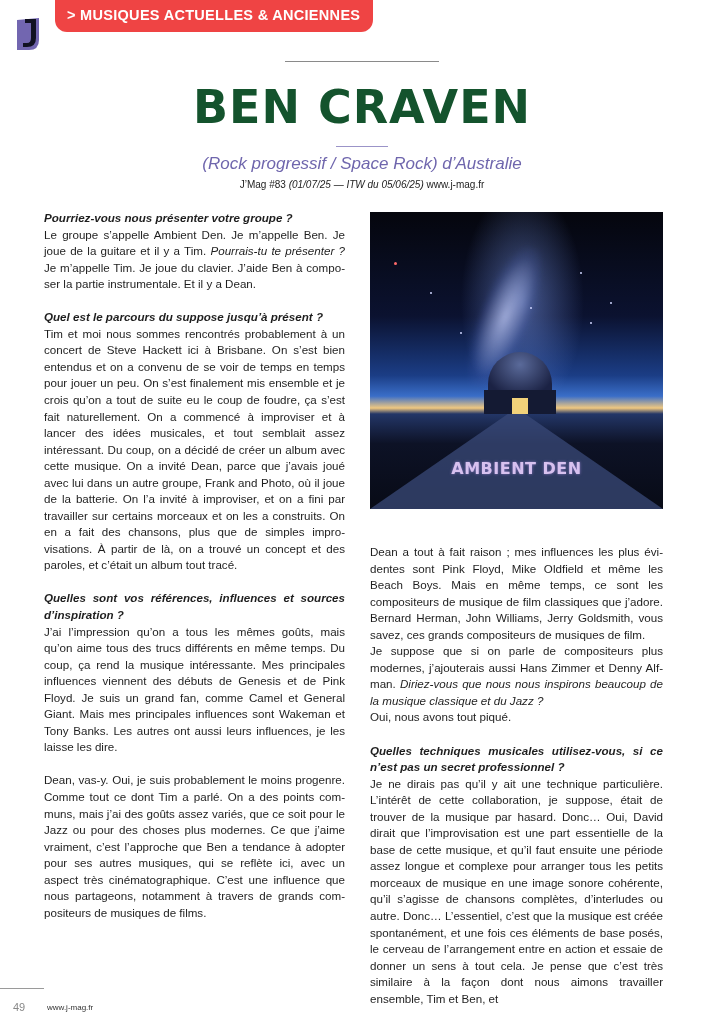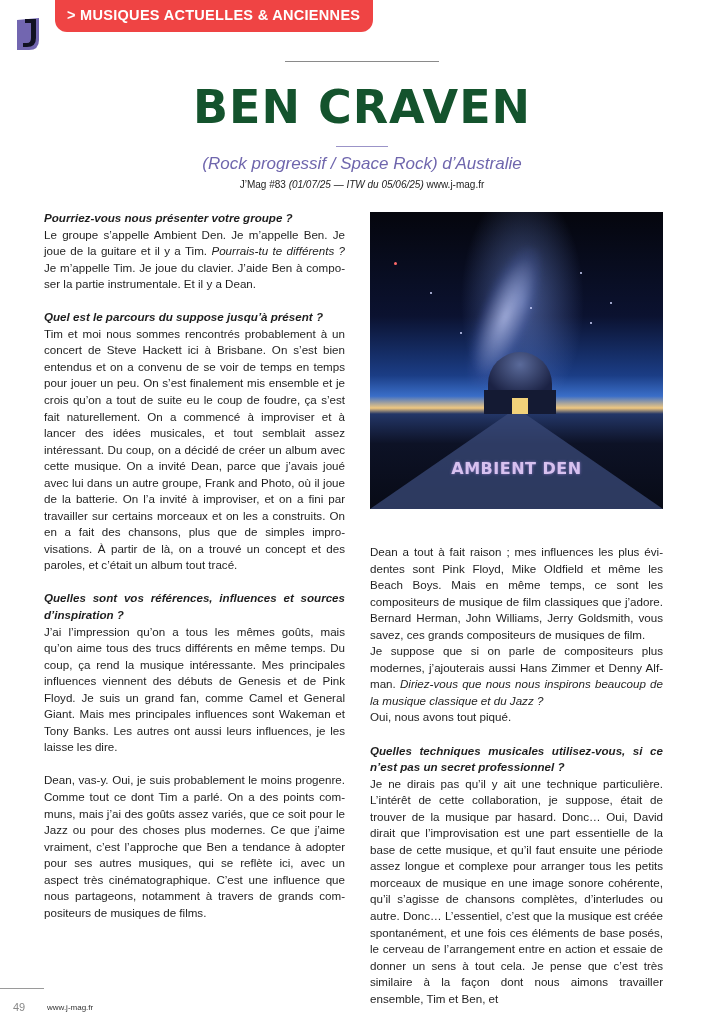--- a/index.html
+++ b/index.html
@@ -53,21 +53,21 @@
 <div class="rule-top"></div>
 <h1 class="title">BEN CRAVEN</h1>
 <div class="rule-mid"></div>
 <div class="subtitle">(Rock progressif / Space Rock) d’Australie</div>
 <div class="issue">
   <span>J’Mag #83 </span><i>(01/07/25 — ITW du 05/06/25)</i><span> www.j-mag.fr</span>
 </div>
 
 <div class="col col-left">
   <p class="q">Pourriez-vous nous présenter votre groupe ?</p>
-  <p><span>Le groupe s’appelle Ambient Den. Je m’appelle Ben. Je joue de la guitare et il y a Tim. </span><i>Pourrais-tu te différents ?</i><span> Je m’appelle Tim. Je joue du clavier. J’aide Ben à compo­ser la partie instrumentale. Et il y a Dean.</span></p>
+  <p><span>Le groupe s’appelle Ambient Den. Je m’appelle Ben. Je joue de la guitare et il y a Tim. </span><i>Pourrais-tu te présenter ?</i><span> Je m’appelle Tim. Je joue du clavier. J’aide Ben à compo­ser la partie instrumentale. Et il y a Dean.</span></p>
   <div class="gap"></div>
   <p class="q">Quel est le parcours du suppose jusqu’à présent ?</p>
   <p>Tim et moi nous sommes rencontrés probablement à un concert de Steve Hackett ici à Brisbane. On s’est bien entendus et on a convenu de se voir de temps en temps pour jouer un peu. On s’est finalement mis ensemble et je crois qu’on a tout de suite eu le coup de foudre, ça s’est fait naturellement. On a commencé à improviser et à lancer des idées musicales, et tout semblait assez intéressant. Du coup, on a décidé de créer un album avec cette musique. On a invité Dean, parce que j’avais joué avec lui dans un autre groupe, Frank and Photo, où il joue de la batterie. On l’a invité à improviser, et on a fini par travailler sur certains morceaux et on les a construits. On en a fait des chansons, plus que de simples impro­visations. À partir de là, on a trouvé un concept et des paroles, et c’était un album tout tracé.</p>
   <div class="gap"></div>
   <p class="q">Quelles sont vos références, influences et sources d’inspiration ?</p>
   <p>J’ai l’impression qu’on a tous les mêmes goûts, mais qu’on aime tous des trucs différents en même temps. Du coup, ça rend la musique intéressante. Mes principales influences viennent des débuts de Genesis et de Pink Floyd. Je suis un grand fan, comme Camel et General Giant. Mais mes principales influences sont Wakeman et Tony Banks. Les autres ont aussi leurs influences, je les laisse les dire.</p>
   <div class="gap"></div>
   <p>Dean, vas-y. Oui, je suis probablement le moins progenre. Comme tout ce dont Tim a parlé. On a des points com­muns, mais j’ai des goûts assez variés, que ce soit pour le Jazz ou pour des choses plus modernes. Ce que j’aime vraiment, c’est l’approche que Ben a tendance à adop­ter pour ses autres musiques, qui se reflète ici, avec un aspect très cinématographique. C’est une influence que nous partageons, notamment à travers de grands com­positeurs de musiques de films.</p>
 </div>
 

